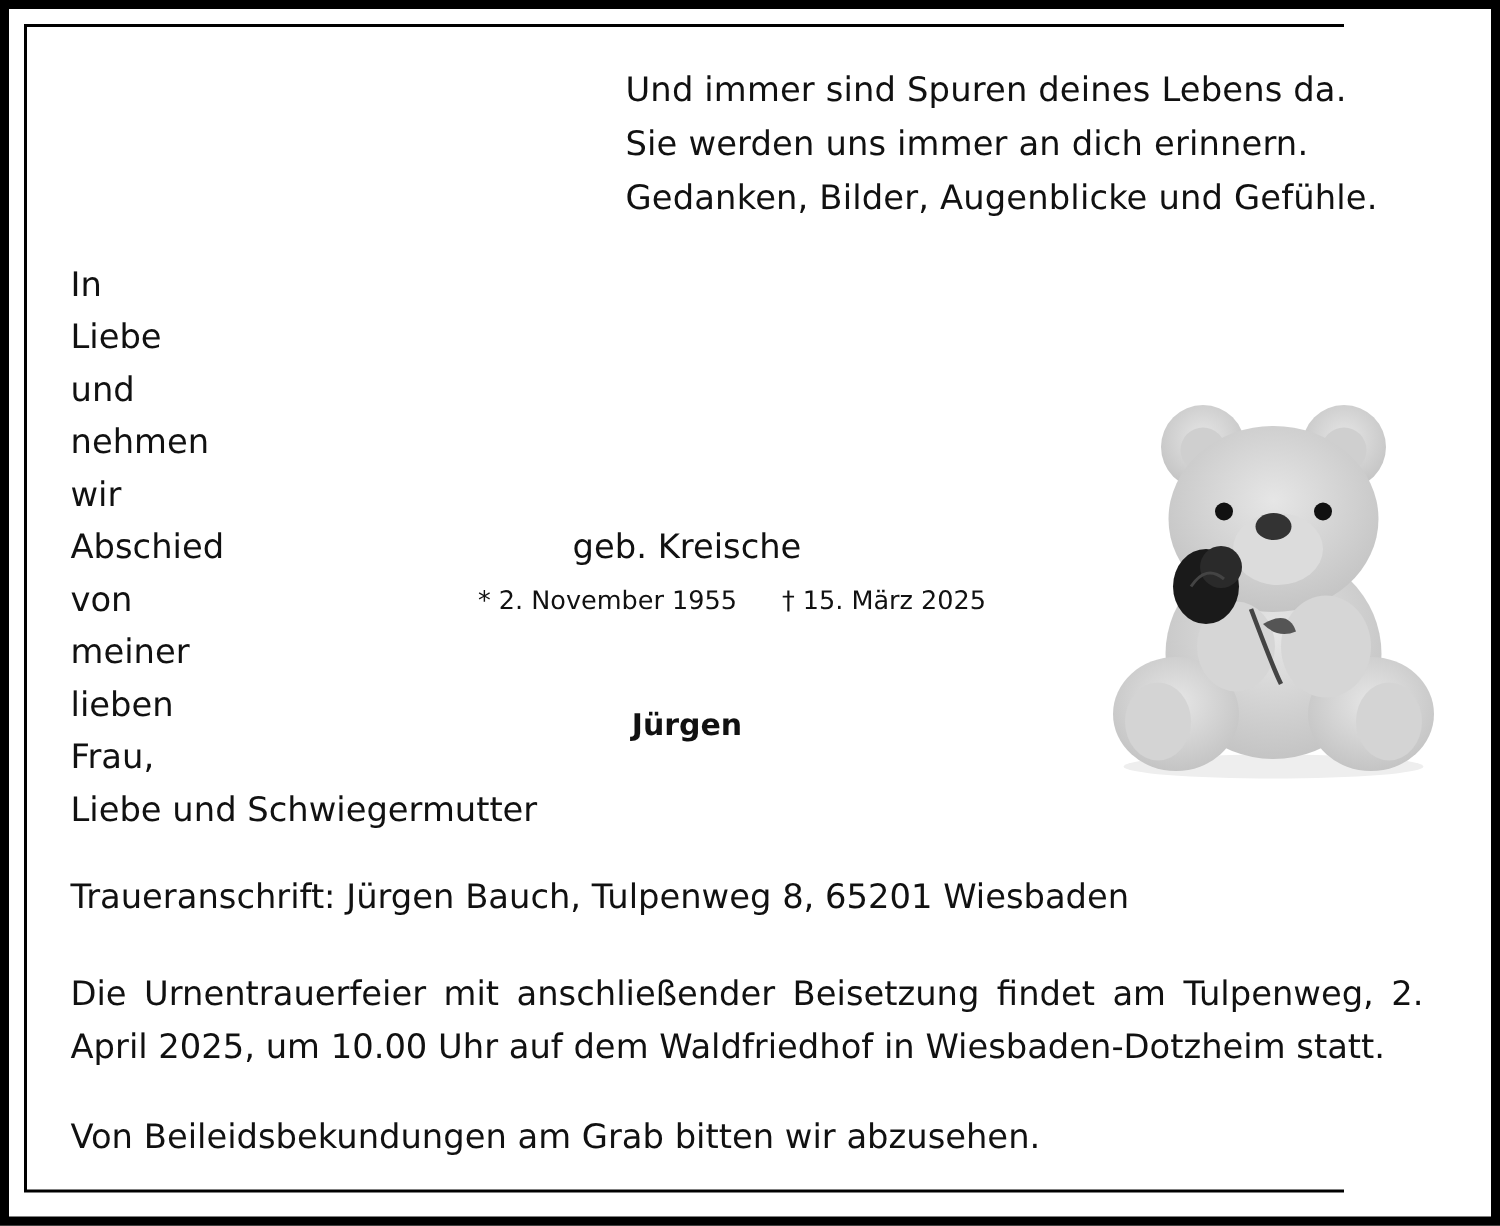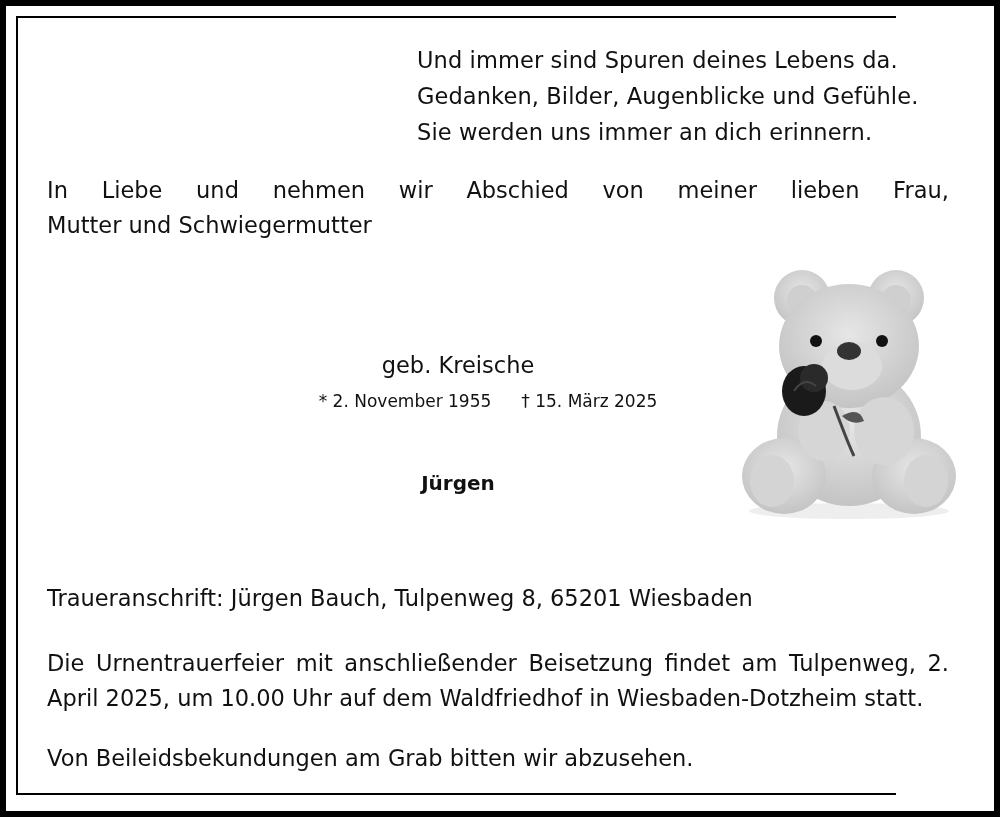--- a/index.html
+++ b/index.html
@@ -5,21 +5,21 @@
     html, body { margin: 0; padding: 0; background: #000; }
     body { width: 1000px; height: 817px; position: relative; overflow: hidden;
            font-family: "DejaVu Sans", "Liberation Sans", sans-serif; color: #111; }
     .outer { position: absolute; left: 6px; top: 6px; width: 988px; height: 805px; background: #fff; }
     .inner { position: absolute; left: 10px; top: 10px; width: 880px; height: 779px;
              background: #000; }
     .paper { position: absolute; left: 2px; top: 2px; width: 958px; height: 775px; background: #fff; }
     .poem { position: absolute; left: 399px; top: 24px; font-size: 22.5px; line-height: 36px; letter-spacing: 0.1px; }
     .poem div { white-space: nowrap; }
     .intro { position: absolute; left: 29px; top: 155px; width: 902px; font-size: 22.5px; line-height: 35px; }
-    .intro .l1 { text-align: justify; text-align-last: justify; white-space: nowrap; display: flex; justify-content: space-between; }
+    .intro .l1 { text-align: justify; text-align-last: justify; white-space: nowrap; display: flex; justify-content: space-between; flex-direction: column; }
     .name { position: absolute; left: 200px; width: 480px; top: 232px; text-align: center;
             font-size: 56px; line-height: 70px; font-weight: 400; letter-spacing: 0.5px; }
     .birth { position: absolute; left: 200px; width: 480px; top: 330px; text-align: center;
              font-size: 22.5px; line-height: 35px; }
     .dates { position: absolute; left: 200px; width: 540px; top: 366px; text-align: center;
              font-size: 17px; line-height: 35px; white-space: nowrap; }
     .dates .gap { display: inline-block; width: 30px; }
     .family { position: absolute; left: 200px; width: 480px; top: 448px; text-align: center;
               font-size: 20px; line-height: 35px; font-weight: 700; }
     .address { position: absolute; left: 29px; top: 563px; font-size: 22.5px; line-height: 35px; white-space: nowrap; }
@@ -31,38 +31,38 @@
   </style>
 </head>
 <body>
 
 <div class="outer">
   <div class="inner">
     <div class="paper">
 
       <div class="poem">
         <div>Und immer sind Spuren deines Lebens da.</div>
+        <div>Sie werden uns immer an dich erinnern.</div>
         <div>Gedanken, Bilder, Augenblicke und Gefühle.</div>
-        <div>Sie werden uns immer an dich erinnern.</div>
       </div>
 
       <div class="intro">
         <div class="l1" id="intro1">
             <span>In</span>
             <span>Liebe</span>
             <span>und</span>
             <span>nehmen</span>
             <span>wir</span>
             <span>Abschied</span>
             <span>von</span>
             <span>meiner</span>
             <span>lieben</span>
             <span>Frau,</span>
           </div>
-        <div>Mutter und Schwiegermutter</div>
+        <div>Liebe und Schwiegermutter</div>
       </div>
 
       <div class="birth">geb. Kreische</div>
       <div class="dates">
         <span>* 2. November 1955</span><span class="gap"></span><span>† 15. März 2025</span>
       </div>
 
       <div class="family">
         <div>Jürgen</div>
       </div>

